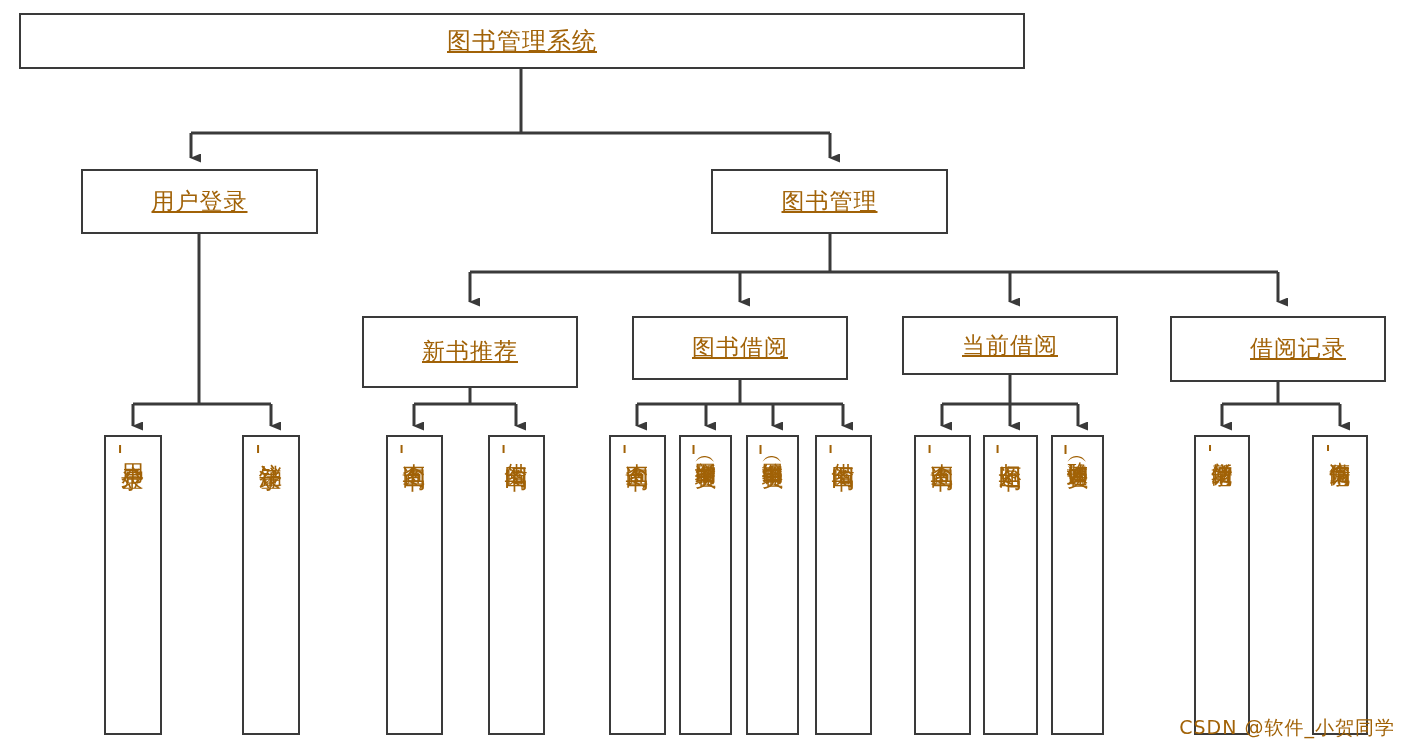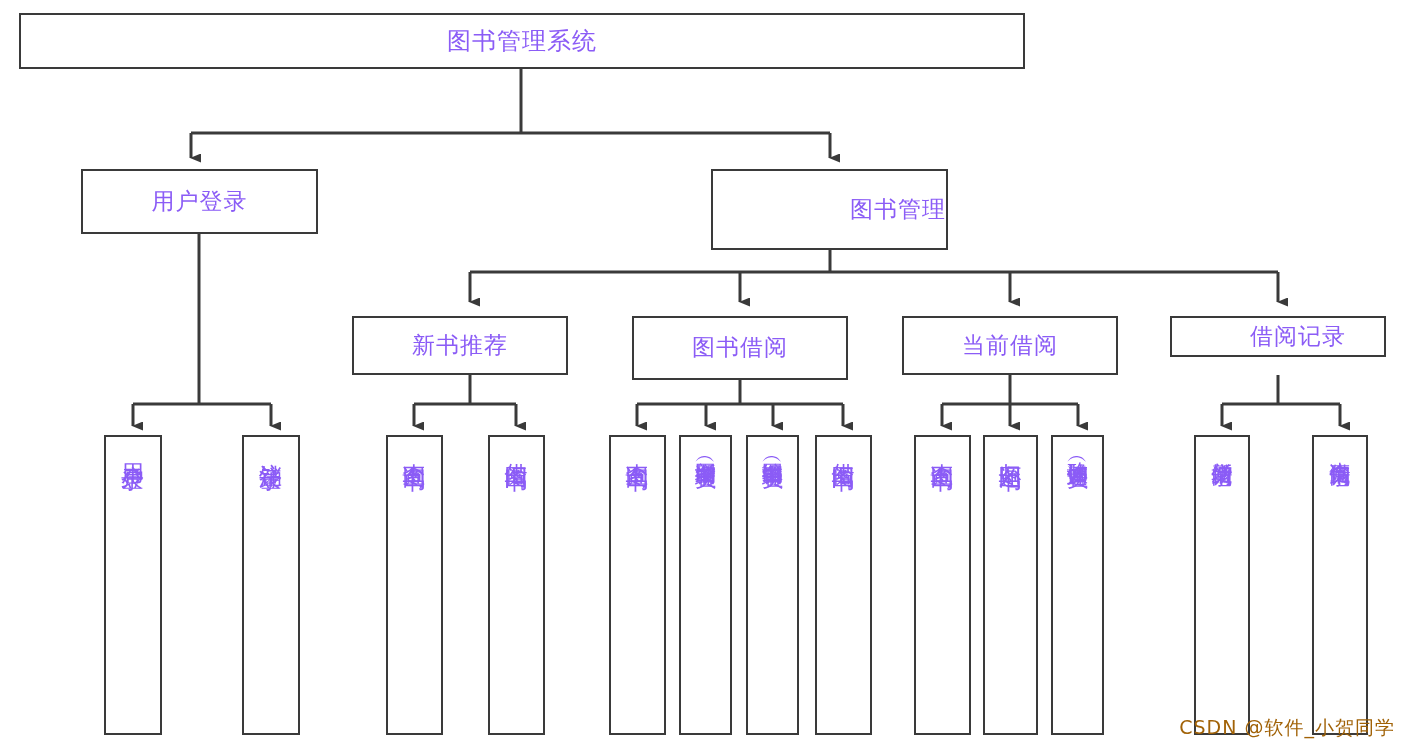--- a/index.html
+++ b/index.html
@@ -26,22 +26,23 @@
     pointer-events: none;
   }
   .node {
     position: absolute;
     box-sizing: border-box;
     background: #ffffff;
     border: 2px solid #3a3a3a;
     display: flex;
     align-items: center;
     justify-content: center;
-    color: #8b5cf6;
+    color: #a16207;
     z-index: 2;
+    text-decoration: underline;
   }
   .node-label {
     display: block;
     text-align: center;
     line-height: 1.18;
     letter-spacing: 1px;
   }
   .node.root .node-label { font-size: 24px; }
   .node.level2 .node-label { font-size: 23px; }
   .node.level3 .node-label { font-size: 23px; }
@@ -129,37 +130,37 @@
   </svg>
 
   <div class="node root" style="left:19px; top:13px; width:1006px; height:56px;">
     <span class="node-label">图书管理系统</span>
   </div>
 
   <div class="node level2" style="left:81px; top:169px; width:237px; height:65px;">
     <span class="node-label">用户登录</span>
   </div>
 
-  <div class="node level2" style="left:711px; top:169px; width:237px; height:81px;justify-content:flex-end;">
+  <div class="node level2" style="left:711px; top:169px; width:237px; height:65px;">
     <span class="node-label">图书管理</span>
   </div>
 
-  <div class="node level3" style="left:352px; top:316px; width:216px; height:59px;">
+  <div class="node level3" style="left:362px; top:316px; width:216px; height:72px;">
     <span class="node-label">新书推荐</span>
   </div>
 
   <div class="node level3" style="left:632px; top:316px; width:216px; height:64px;">
     <span class="node-label">图书借阅</span>
   </div>
 
   <div class="node level3" style="left:902px; top:316px; width:216px; height:59px;align-items:center;">
     <span class="node-label">当前借阅</span>
   </div>
 
-  <div class="node level3" style="left:1170px; top:316px; width:216px; height:41px;padding-left:40px;">
+  <div class="node level3" style="left:1170px; top:316px; width:216px; height:66px;padding-left:40px;">
     <span class="node-label">借阅记录</span>
   </div>
 
   <div class="node leaf" style="left:104px; top:435px; width:58px; height:300px;">
     <span class="node-label">用户登录</span>
   </div>
 
   <div class="node leaf" style="left:242px; top:435px; width:58px; height:300px;">
     <span class="node-label">注销登录</span>
   </div>

